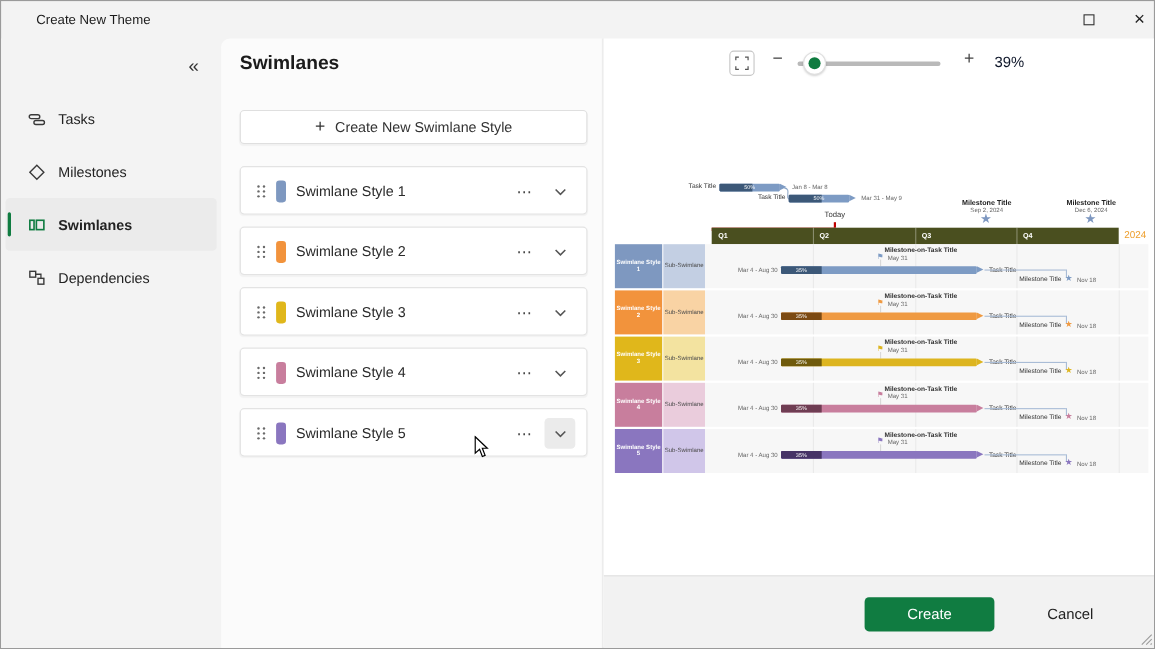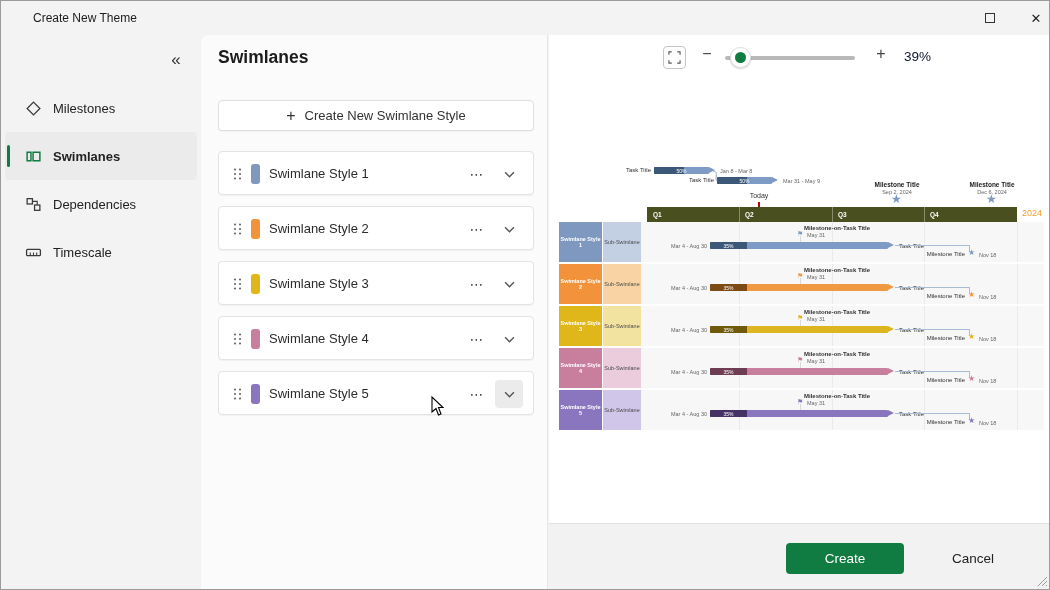--- a/index.html
+++ b/index.html
@@ -139,20 +139,29 @@
       </div>
   </div>
 
   <div class="sidebar">
     <div class="collapse">
       <span>«</span>
     </div>
     <div class="nav">
 
 
+      <div class="nav-item">
+        <span class="nico">
+          <svg viewBox="0 0 16 16" width="17" height="17">
+              <rect x="1.5" y="4" width="9" height="3.4" rx="1.7" fill="none" stroke="#3a3a3a" stroke-width="1.2"></rect>
+              <rect x="5.5" y="9" width="9" height="3.4" rx="1.7" fill="none" stroke="#3a3a3a" stroke-width="1.2"></rect>
+            </svg>
+        </span>
+        <span>Tasks</span>
+      </div>
 
       <div class="nav-item">
         <span class="nico">
           <svg viewBox="0 0 16 16" width="17" height="17">
               <path d="M8 2 L14 8 L8 14 L2 8 Z" fill="none" stroke="#3a3a3a" stroke-width="1.2"></path>
             </svg>
         </span>
         <span>Milestones</span>
       </div>
 
@@ -171,29 +180,20 @@
         <span class="nico">
           <svg viewBox="0 0 16 16" width="17" height="17">
               <rect x="2" y="2.5" width="5" height="5" fill="none" stroke="#3a3a3a" stroke-width="1.2"></rect>
               <rect x="9" y="8.5" width="5" height="5" fill="none" stroke="#3a3a3a" stroke-width="1.2"></rect>
               <path d="M7 5 h4.5 v3.5" fill="none" stroke="#3a3a3a" stroke-width="1.1"></path>
             </svg>
         </span>
         <span>Dependencies</span>
       </div>
 
-      <div class="nav-item">
-        <span class="nico">
-          <svg viewBox="0 0 16 16" width="17" height="17">
-              <rect x="1.5" y="5" width="13" height="6" rx="1" fill="none" stroke="#3a3a3a" stroke-width="1.2"></rect>
-              <path d="M5 8 v3 M8 8 v3 M11 8 v3" stroke="#3a3a3a" stroke-width="1"></path>
-            </svg>
-        </span>
-        <span>Timescale</span>
-      </div>
 
     </div>
   </div>
 
   <div class="panel">
     <div class="panel-title">Swimlanes</div>
 
     <div class="create-style-btn">
       <span class="plus">+</span>
       <span>Create New Swimlane Style</span>

